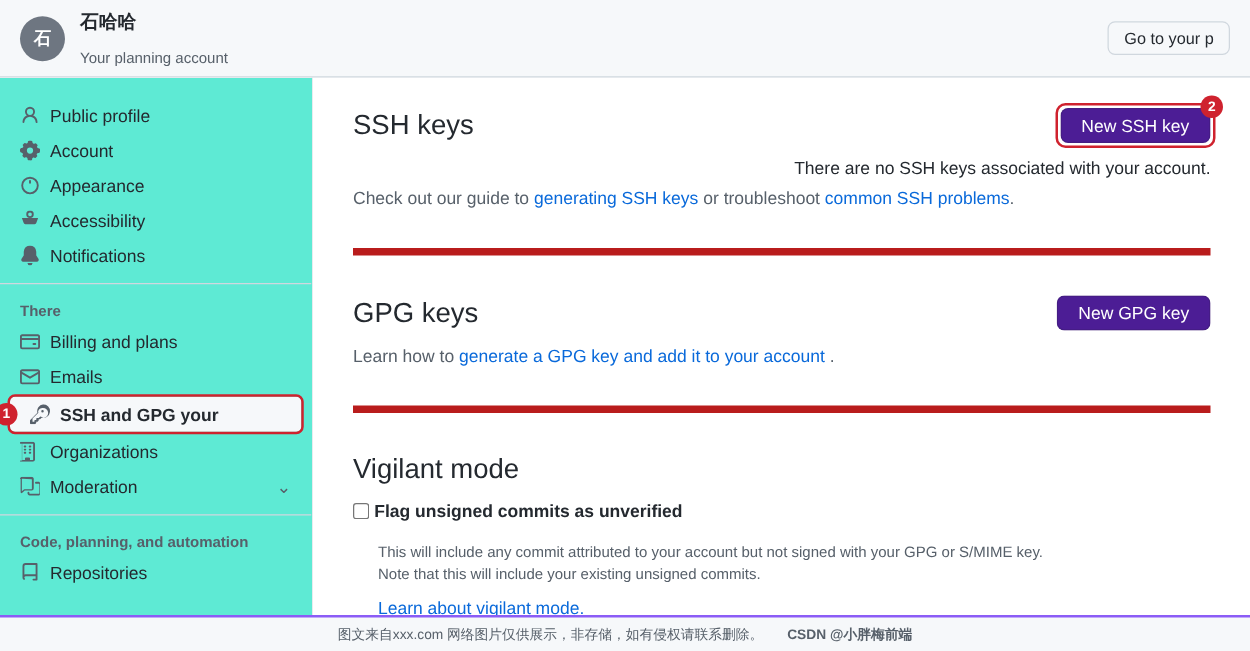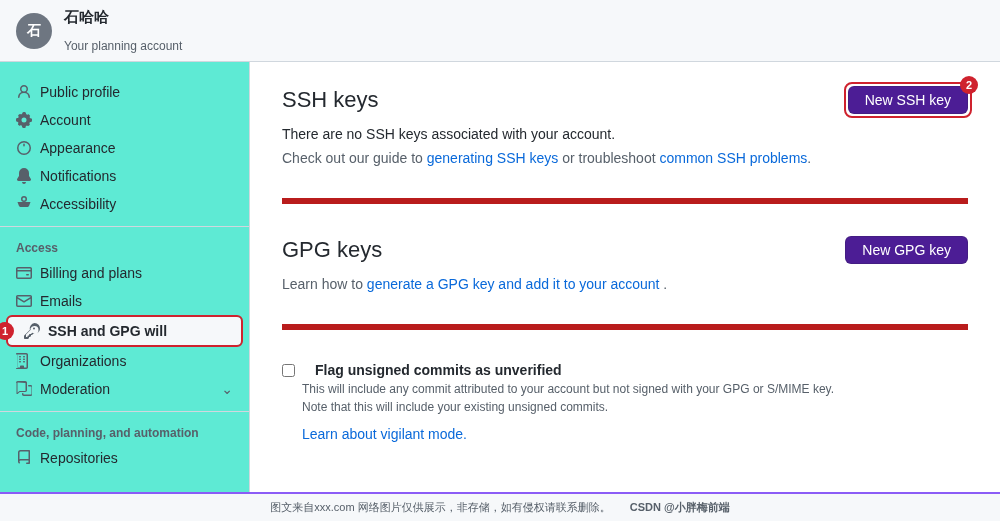--- a/index.html
+++ b/index.html
@@ -57,43 +57,44 @@
       border-radius: 50%;
       width: 18px;
       height: 18px;
       font-size: 11px;
       font-weight: 600;
       display: flex;
       align-items: center;
       justify-content: center;
     }
     
-    .no-keys-text { color: #24292f; margin-bottom: 8px; font-size: 14px; }
+    .no-keys-text { color: #24292f; margin-bottom: 8px; font-size: 14px; text-align: right; }
     .link { color: #0969da; text-decoration: none; }
     
     
-    .checkbox-row { display: flex; align-items: flex-start; gap: 20px; margin-bottom: 2px; }
+    .checkbox-row { display: flex; align-items: flex-start; gap: 4px; margin-bottom: 16px; }
     .checkbox-row input[type="checkbox"] { margin-top: 2px; }
     .checkbox-label { font-weight: 600; font-size: 14px; }
     .checkbox-description { font-size: 12px; color: #57606a; margin-left: 20px; line-height: 1.5; }
     .watermark-bar { background: #f6f8fa; border-top: 2px solid #8b5cf6; padding: 6px 16px; font-size: 11px; color: #57606a; text-align: center; }
   </style>
 </head>
 <body>
 
 <div class="layout">
 
   <div class="top-bar">
     <div class="top-bar-left">
       <div class="avatar">石</div>
       <div class="user-info">
         <span class="username">石哈哈</span>
         <span class="user-subtitle">Your planning account</span>
       </div>
     </div>
+    <button class="goto-profile-btn">Go to your p</button>
   </div>
 
   <div class="main-content">
 
     <nav class="sidebar">
 
       <div class="sidebar-item">
         <span class="icon">
           <svg width="16" height="16" viewBox="0 0 16 16" fill="currentColor">
               <path d="M10.561 8.073a6.005 6.005 0 0 1 3.432 5.142.75.75 0 1 1-1.498.07 4.5 4.5 0 0 0-8.99 0 .75.75 0 0 1-1.498-.07 6.004 6.004 0 0 1 3.431-5.142 3.999 3.999 0 1 1 5.123 0ZM10.5 5a2.5 2.5 0 1 0-5 0 2.5 2.5 0 0 0 5 0Z"></path>
@@ -113,36 +114,36 @@
         <span class="icon">
           <svg width="16" height="16" viewBox="0 0 16 16" fill="currentColor">
               <path d="M8 1a7 7 0 1 1 0 14A7 7 0 0 1 8 1Zm0 1.5a5.5 5.5 0 1 0 0 11 5.5 5.5 0 0 0 0-11Zm0 1a.75.75 0 0 1 .75.75v1.5a.75.75 0 0 1-1.5 0v-1.5A.75.75 0 0 1 8 3.5Z"></path>
             </svg>
         </span>
         <span>Appearance</span>
       </div>
       <div class="sidebar-item">
         <span class="icon">
           <svg width="16" height="16" viewBox="0 0 16 16" fill="currentColor">
+              <path d="M8 1.5a1.5 1.5 0 1 0 0 3 1.5 1.5 0 0 0 0-3ZM5 3a3 3 0 1 1 6 0A3 3 0 0 1 5 3Zm-2.11 6.853L1.5 6h13l-1.39 3.853A1.5 1.5 0 0 1 11.697 11H4.303a1.5 1.5 0 0 1-1.413-1.147Z"></path>
+            </svg>
+        </span>
+        <span>Accessibility</span>
+      </div>
+      <div class="sidebar-item">
+        <span class="icon">
+          <svg width="16" height="16" viewBox="0 0 16 16" fill="currentColor">
               <path d="M8 16a2 2 0 0 0 1.985-1.75c.017-.137-.097-.25-.235-.25h-3.5c-.138 0-.252.113-.235.25A2 2 0 0 0 8 16ZM3 5a5 5 0 0 1 10 0v2.947c0 .05.015.098.042.139l1.703 2.555A1.519 1.519 0 0 1 13.482 13H2.518a1.516 1.516 0 0 1-1.263-2.36l1.703-2.554A.255.255 0 0 0 3 7.947V5Z"></path>
             </svg>
         </span>
         <span>Notifications</span>
       </div>
-      <div class="sidebar-item">
-        <span class="icon">
-          <svg width="16" height="16" viewBox="0 0 16 16" fill="currentColor">
-              <path d="M8 1.5a1.5 1.5 0 1 0 0 3 1.5 1.5 0 0 0 0-3ZM5 3a3 3 0 1 1 6 0A3 3 0 0 1 5 3Zm-2.11 6.853L1.5 6h13l-1.39 3.853A1.5 1.5 0 0 1 11.697 11H4.303a1.5 1.5 0 0 1-1.413-1.147Z"></path>
-            </svg>
-        </span>
-        <span>Accessibility</span>
-      </div>
 
       <hr class="sidebar-divider">
-      <div class="sidebar-section-label">Access</div>
+      <div class="sidebar-section-label">There</div>
 
       <div class="sidebar-item">
         <span class="icon">
           <svg width="16" height="16" viewBox="0 0 16 16" fill="currentColor">
               <path d="M10.75 9a.75.75 0 0 0 0 1.5h1.5a.75.75 0 0 0 0-1.5h-1.5Z"></path>
               <path d="M0 3.75C0 2.784.784 2 1.75 2h12.5c.966 0 1.75.784 1.75 1.75v8.5A1.75 1.75 0 0 1 14.25 14H1.75A1.75 1.75 0 0 1 0 12.25ZM14.5 6.5h-13V12.25c0 .138.112.25.25.25h12.5a.25.25 0 0 0 .25-.25Zm0-2.75a.25.25 0 0 0-.25-.25H1.75a.25.25 0 0 0-.25.25V5h13Z"></path>
             </svg>
         </span>
         <span>Billing and plans</span>
       </div>
@@ -156,21 +157,21 @@
       </div>
 
       <div style="position:relative; margin: 2px 8px;">
         <span style="position:absolute; left:-12px; top:50%; transform:translateY(-50%); width:18px; height:18px; background:#cf222e; border-radius:50%; color:#fff; font-size:11px; font-weight:600; display:flex; align-items:center; justify-content:center; z-index:2;">1</span>
         <div class="sidebar-item" style="outline: 2px solid #cf222e; border-radius:4px; background:#f6f8fa; font-weight:600;">
           <span class="icon">
             <svg width="16" height="16" viewBox="0 0 16 16" fill="currentColor">
                 <path d="M10.5 0a5.499 5.499 0 1 1-1.288 10.848l-.932.932a.749.749 0 0 1-.53.22H7v.75a.749.749 0 0 1-.22.53l-.5.5a.749.749 0 0 1-.53.22H5v.75a.749.749 0 0 1-.22.53l-.5.5a.749.749 0 0 1-.53.22h-3a.75.75 0 0 1-.75-.75v-2.19c0-.199.079-.39.22-.53l5.72-5.72A5.499 5.499 0 0 1 10.5 0Zm-4 5.5c-.001.431.069.86.205 1.274L2 11.48V14h1.5v-.75c0-.414.336-.75.75-.75H5v-.75c0-.414.336-.75.75-.75H7l1.21-1.21A5.5 5.5 0 0 1 10.5 11a4 4 0 1 0 0-8 4 4 0 0 0-4 2.5ZM11 5.5a1 1 0 1 1-2 0 1 1 0 0 1 2 0Z"></path>
               </svg>
           </span>
-          <span>SSH and GPG will</span>
+          <span>SSH and GPG your</span>
         </div>
       </div>
 
       <div class="sidebar-item">
         <span class="icon">
           <svg width="16" height="16" viewBox="0 0 16 16" fill="currentColor">
               <path d="M1.5 14.25c0 .138.112.25.25.25H4v-1.25a.75.75 0 0 1 .75-.75h2.5a.75.75 0 0 1 .75.75v1.25h2.25a.25.25 0 0 0 .25-.25V1.75a.25.25 0 0 0-.25-.25h-8.5a.25.25 0 0 0-.25.25v12.5ZM0 1.75C0 .784.784 0 1.75 0h8.5C11.216 0 12 .784 12 1.75v12.5c0 .966-.784 1.75-1.75 1.75H.5a.5.5 0 0 1 0-1h1.25V1.75A.25.25 0 0 0 1.5 1.5H.75a.75.75 0 0 1 0-1.5h.75ZM3 3.75A.75.75 0 0 1 3.75 3h.5a.75.75 0 0 1 0 1.5h-.5A.75.75 0 0 1 3 3.75Zm0 2.5A.75.75 0 0 1 3.75 5.5h.5a.75.75 0 0 1 0 1.5h-.5A.75.75 0 0 1 3 6.25Zm0 2.5A.75.75 0 0 1 3.75 8h.5a.75.75 0 0 1 0 1.5h-.5A.75.75 0 0 1 3 8.75Zm4-5A.75.75 0 0 1 7.75 3h.5a.75.75 0 0 1 0 1.5h-.5A.75.75 0 0 1 7 3.75Zm0 2.5A.75.75 0 0 1 7.75 5.5h.5a.75.75 0 0 1 0 1.5h-.5A.75.75 0 0 1 7 6.25Zm0 2.5A.75.75 0 0 1 7.75 8h.5a.75.75 0 0 1 0 1.5h-.5A.75.75 0 0 1 7 8.75Z"></path>
             </svg>
         </span>
         <span>Organizations</span>
@@ -221,20 +222,23 @@
         <div class="section-header">
           <h2 class="section-title">GPG keys</h2>
           <button class="new-key-btn">New GPG key</button>
         </div>
         <p style="font-size:14px; color:#57606a;">
           <span>Learn how to </span><a class="link" href="#">generate a GPG key and add it to your account</a><span> .</span>
         </p>
       </div>
 
       <div class="section">
+        <div class="section-header">
+          <h2 class="section-title">Vigilant mode</h2>
+        </div>
         <div class="checkbox-row">
           <input type="checkbox" id="flag-unsigned" style="">
           <label for="flag-unsigned" class="checkbox-label">Flag unsigned commits as unverified</label>
         </div>
         <div class="checkbox-description">
           <span>This will include any commit attributed to your account but not signed with your GPG or S/MIME key.</span><br>
           <span>Note that this will include your existing unsigned commits.</span>
         </div>
         <p style="margin-top:10px; margin-left:20px;">
           <a class="link" href="#">Learn about vigilant mode.</a>

